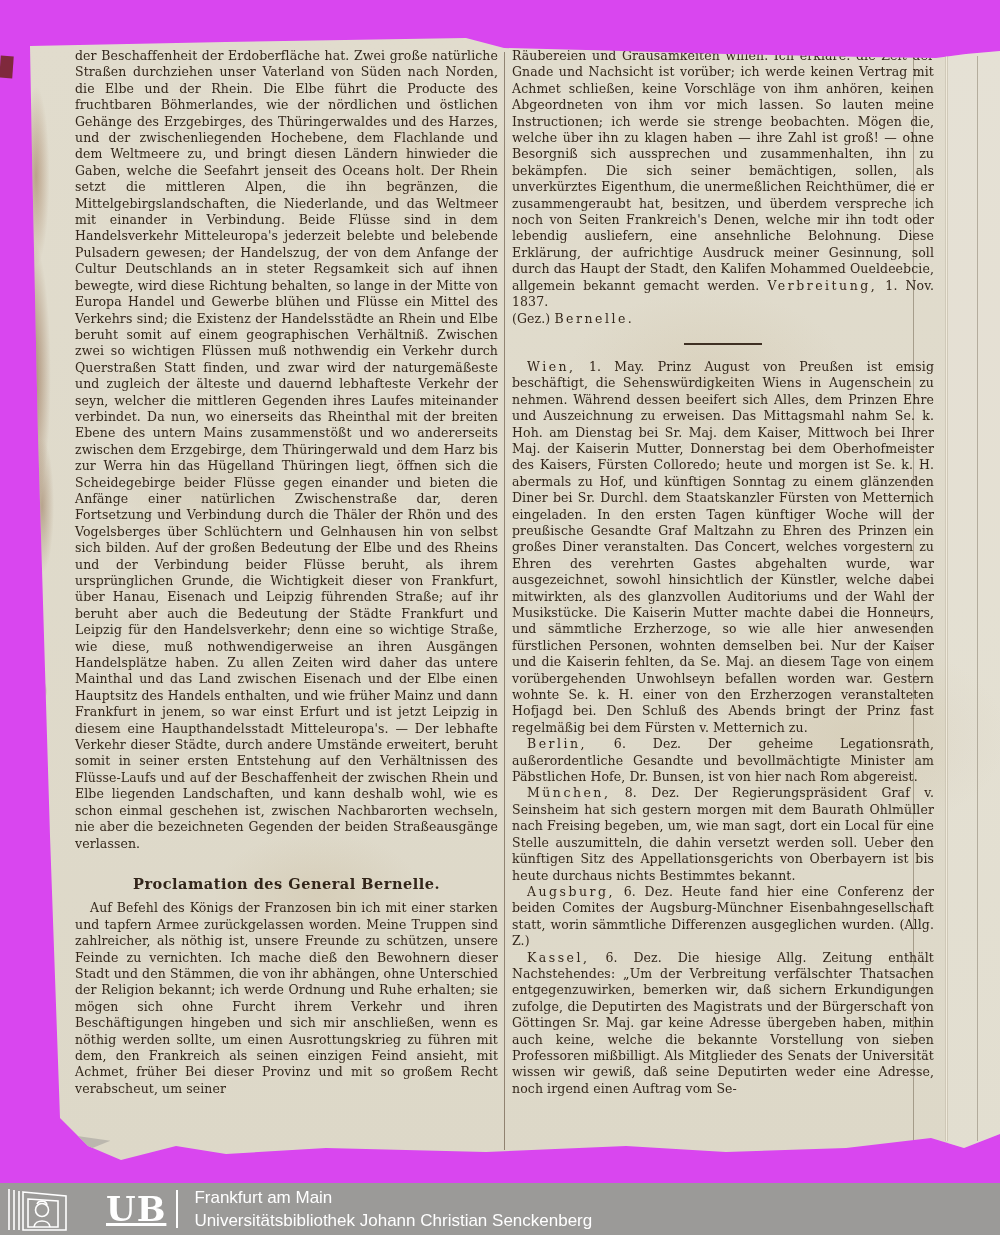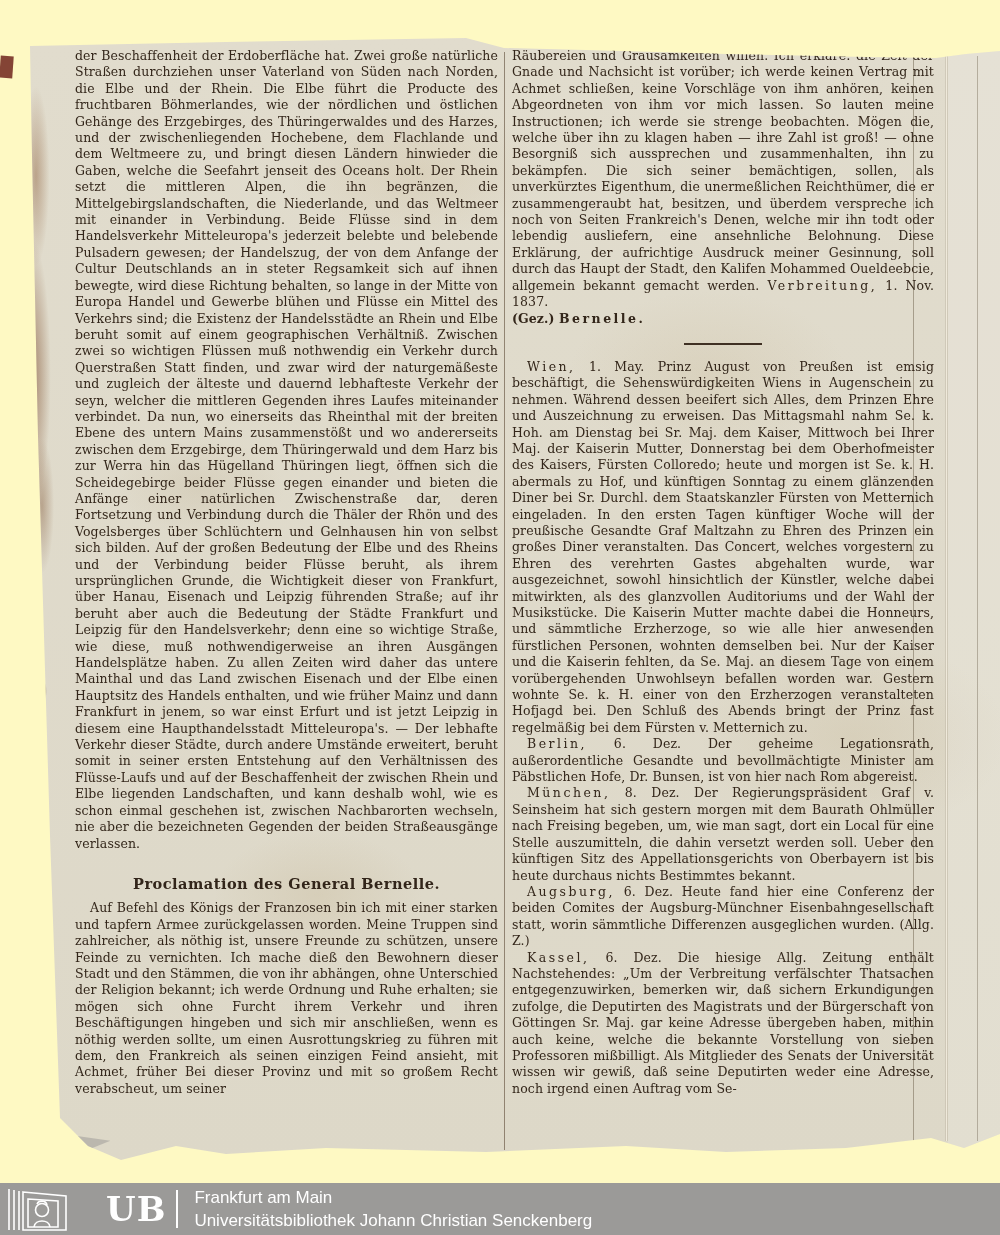--- a/index.html
+++ b/index.html
@@ -1,21 +1,21 @@
 <!DOCTYPE html>
 <html><head>
 <meta charset="utf-8">
 <style>
   html,body{margin:0;padding:0;}
   body{width:1000px;height:1235px;position:relative;overflow:hidden;
        font-family:"DejaVu Serif", serif;background:#3a3938;}
 
   
   .scan{position:absolute;left:0;top:0;width:1000px;height:1183px;
-        background:#fef9c3;overflow:hidden;}
+        background:#d946ef;overflow:hidden;}
 
   .red-mark{position:absolute;left:0;top:56px;width:13px;height:22px;
             background:#6e241c;transform:rotate(4deg);opacity:.85;}
 
   
   .paper{position:absolute;left:26px;top:36px;width:974px;height:1130px;
     background:
       radial-gradient(10px 18px at 14px 655px, rgba(70,40,15,.85), rgba(70,40,15,0) 70%),
       radial-gradient(26px 190px at 6px 340px, rgba(115,62,25,.55), rgba(115,62,25,0) 72%),
       radial-gradient(18px 120px at 10px 140px, rgba(125,72,30,.38), rgba(125,72,30,0) 75%),
@@ -48,28 +48,28 @@
        font-size:12.5px;line-height:16.4px;letter-spacing:.1px;}
   .col-left{left:49px;width:423px;}
   .col-right{left:486px;width:422px;}
   .col p{margin:0;}
   .col p.indent{text-indent:15px;}
   .col-rule{position:absolute;left:478px;top:16px;width:1px;height:1098px;
             background:rgba(80,60,40,.55);}
   h2.procl{margin:24px 0 8px 0;text-align:center;font-size:14.5px;
            font-weight:bold;letter-spacing:.5px;color:#32251a;}
   .sperr{letter-spacing:2.5px;}
-  .sig-line{margin-top:2px;font-weight:bold;}
+  .sig-line{margin-top:2px;}
   .sep-rule{width:78px;height:2px;background:#3f3023;margin:16px auto 14px auto;}
 
   
   .footer{position:absolute;left:0;top:1183px;width:1000px;height:52px;
           background:#9b9a98;display:flex;align-items:center;
           font-family:"Liberation Sans", sans-serif;color:#fff;}
-  .footer .logo{display:flex;align-items:center;margin-left:6px;}
+  .footer .logo{display:flex;align-items:center;margin-left:6px;text-decoration:underline;}
   .footer .ub-text{font-family:"DejaVu Serif", serif;font-weight:bold;
           font-size:34px;line-height:34px;margin:0 10px 0 4px;letter-spacing:1px;}
   .footer .logo-divider{width:2px;height:38px;background:#fff;margin-right:16px;}
   .footer .inst{font-size:17px;line-height:23px;}
 </style>
 </head>
 <body>
 
 <div class="scan">
   <div class="red-mark"></div>

